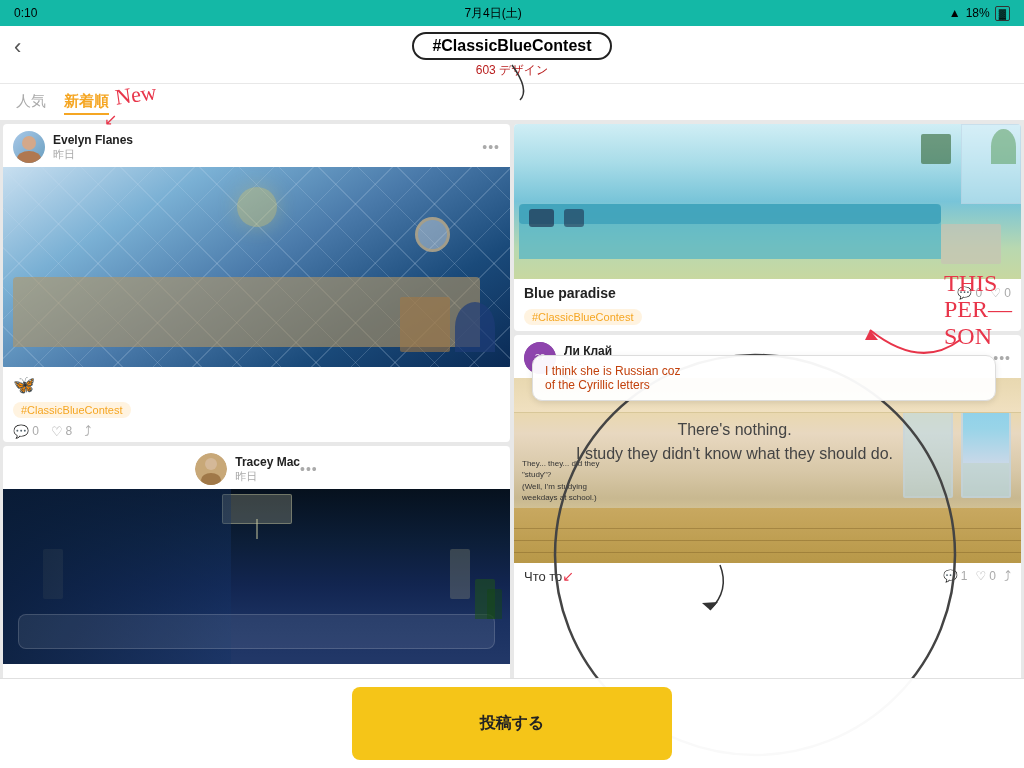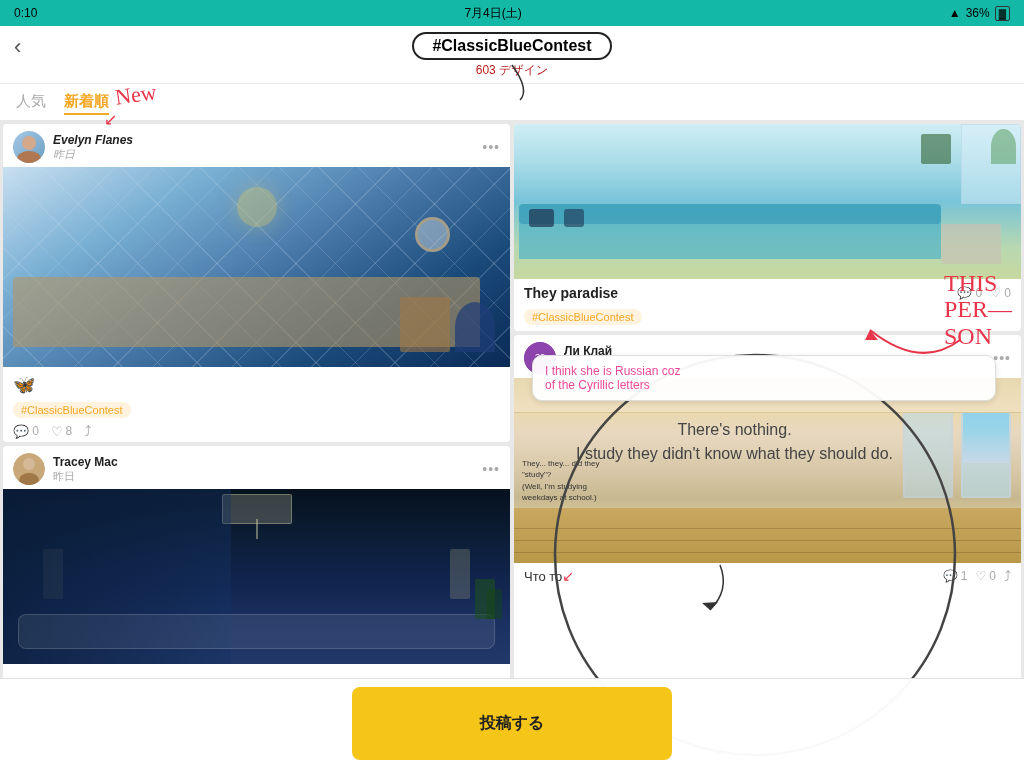--- a/index.html
+++ b/index.html
@@ -13,21 +13,21 @@
     }
   </style>
 </head>
 <body>
 
 <div style="display:flex;justify-content:space-between;align-items:center;padding:4px 14px;background:#14b8a6;font-size:12px;height:26px;font-weight:500;">
   <span>0:10</span>
   <span>7月4日(土)</span>
   <span style="display:flex;gap:5px;align-items:center;">
     <span>▲</span>
-    <span>36%</span>
+    <span>18%</span>
     <span style="border:1.5px solid #333;border-radius:2px;padding:1px 3px;font-size:10px;">▓</span>
   </span>
 </div>
 
 <div style="background:#fff;padding:6px 14px 4px;position:relative;border-bottom:1px solid #e8e8e8;display:flex;flex-direction:column;align-items:center;min-height:54px;">
   <span style="position:absolute;left:14px;top:8px;font-size:22px;color:#555;cursor:pointer;">‹</span>
   <span style="font-size:16px;font-weight:700;border:2px solid #222;border-radius:20px;padding:3px 18px;margin-bottom:2px;">#ClassicBlueContest</span>
   <span style="font-size:12px;color:#b91c1c;">603 デザイン</span>
 </div>
 
@@ -37,21 +37,21 @@
 </div>
 
 <div style="position:absolute;top:82px;left:115px;font-size:22px;font-family:'Comic Sans MS',cursive;color:#e8354a;transform:rotate(-8deg);z-index:100;pointer-events:none;">New</div>
 <div style="position:absolute;top:110px;left:104px;font-size:16px;color:#e8354a;z-index:100;pointer-events:none;">↙</div>
 
 <div style="display:grid;grid-template-columns:1fr 1fr;gap:0;background:#e8e8e8;height:calc(768px - 26px - 56px - 40px);overflow:hidden;position:relative;">
 
   <div style="display:flex;flex-direction:column;gap:0;">
 
     <div style="background:#fff;margin:3px 2px 2px 3px;border-radius:4px;overflow:hidden;flex:1;">
-      <div style="display:flex;align-items:center;justify-content:space-between;padding:7px 10px 4px;font-style:italic;">
+      <div style="display:flex;align-items:center;justify-content:space-between;padding:7px 10px 4px;">
         <div style="display:flex;align-items:center;gap:8px;">
           <div style="width:32px;height:32px;border-radius:50%;background:linear-gradient(135deg,#a8c8e8,#6a9fc0);display:flex;align-items:center;justify-content:center;font-size:14px;color:#fff;overflow:hidden;">
             <svg width="32" height="32" viewBox="0 0 32 32">
                 <circle cx="16" cy="12" r="7" fill="#d4a88a"></circle>
                 <ellipse cx="16" cy="28" rx="12" ry="8" fill="#b07850"></ellipse>
               </svg>
           </div>
           <div>
             <div style="font-size:12px;font-weight:600;color:#222;">Evelyn Flanes</div>
             <div style="font-size:11px;color:#aaa;">昨日</div>
@@ -87,21 +87,21 @@
           <span style="display:flex;align-items:center;gap:3px;font-size:12px;color:#aaa;cursor:pointer;">
             <span style="font-size:13px;">♡</span>
             <span>8</span>
           </span>
           <span style="font-size:14px;color:#aaa;cursor:pointer;">⤴</span>
         </div>
       </div>
     </div>
 
     <div style="background:#fff;margin:2px 2px 3px 3px;border-radius:4px;overflow:hidden;flex:1;">
-      <div style="display:flex;align-items:center;justify-content:space-between;padding:7px 10px 4px;">
+      <div style="display:flex;align-items:center;justify-content:center;padding:7px 10px 4px;">
         <div style="display:flex;align-items:center;gap:8px;">
           <div style="width:32px;height:32px;border-radius:50%;overflow:hidden;">
             <svg width="32" height="32" viewBox="0 0 32 32">
                 <circle cx="16" cy="16" r="16" fill="#c8a878"></circle>
                 <circle cx="16" cy="11" r="6" fill="#d4b898"></circle>
                 <ellipse cx="16" cy="27" rx="10" ry="7" fill="#a07848"></ellipse>
               </svg>
           </div>
           <div>
             <div style="font-size:12px;font-weight:600;color:#222;">Tracey Mac</div>
@@ -149,21 +149,21 @@
           <div style="position:absolute;bottom:15px;right:20px;width:60px;height:40px;background:rgba(200,195,180,0.7);border-radius:2px;"></div>
 
           <div style="position:absolute;top:0;right:0;width:60px;height:80px;background:rgba(220,240,250,0.5);border:1px solid rgba(180,200,220,0.4);"></div>
 
           <div style="position:absolute;top:5px;right:5px;width:25px;height:35px;background:rgba(80,150,80,0.5);border-radius:50% 50% 0 0;"></div>
 
           <div style="position:absolute;top:10px;right:70px;width:30px;height:30px;background:rgba(50,100,50,0.6);border-radius:2px;"></div>
         </div>
       </div>
       <div style="padding:6px 10px 4px;display:flex;justify-content:space-between;align-items:center;">
-        <span style="font-size:14px;font-weight:600;color:#222;">They paradise</span>
+        <span style="font-size:14px;font-weight:600;color:#222;">Blue paradise</span>
         <span style="display:flex;align-items:center;gap:8px;font-size:12px;color:#aaa;">
           <span style="cursor:pointer;">💬 <span>0</span></span>
           <span style="cursor:pointer;">♡ <span>0</span></span>
         </span>
       </div>
       <div style="padding:2px 10px 6px;">
         <div style="display:inline-block;background:#fff3e0;color:#f5a623;font-size:11px;padding:2px 8px;border-radius:10px;">#ClassicBlueContest</div>
       </div>
     </div>
 
@@ -228,21 +228,21 @@
     </div>
 
   </div>
 
 </div>
 
 <div style="position:absolute;top:270px;right:12px;font-size:24px;font-family:'Comic Sans MS',cursive;color:#e8354a;z-index:200;pointer-events:none;line-height:1.1;text-align:left;">
   THIS<br>PER—<br>SON
 </div>
 
-<div style="position:absolute;top:355px;left:532px;right:28px;background:rgba(255,255,255,0.95);border:1.5px solid #ddd;border-radius:10px;padding:8px 12px;font-size:12px;color:#ec4899;z-index:150;box-shadow:0 2px 6px rgba(0,0,0,0.1);">
+<div style="position:absolute;top:355px;left:532px;right:28px;background:rgba(255,255,255,0.95);border:1.5px solid #ddd;border-radius:10px;padding:8px 12px;font-size:12px;color:#c2410c;z-index:150;box-shadow:0 2px 6px rgba(0,0,0,0.1);">
   I think she is Russian coz<br>of the Cyrillic letters
 </div>
 
 <svg style="position:absolute;top:0;left:0;width:1024px;height:768px;z-index:140;pointer-events:none;">
 
   <ellipse cx="755" cy="555" rx="200" ry="200" fill="none" stroke="#444" stroke-width="2.5"></ellipse>
 
   <path d="M 960 340 Q 920 370 870 330" fill="none" stroke="#e8354a" stroke-width="2"></path>
   <polygon points="870,330 878,340 865,340" fill="#e8354a"></polygon>
 

